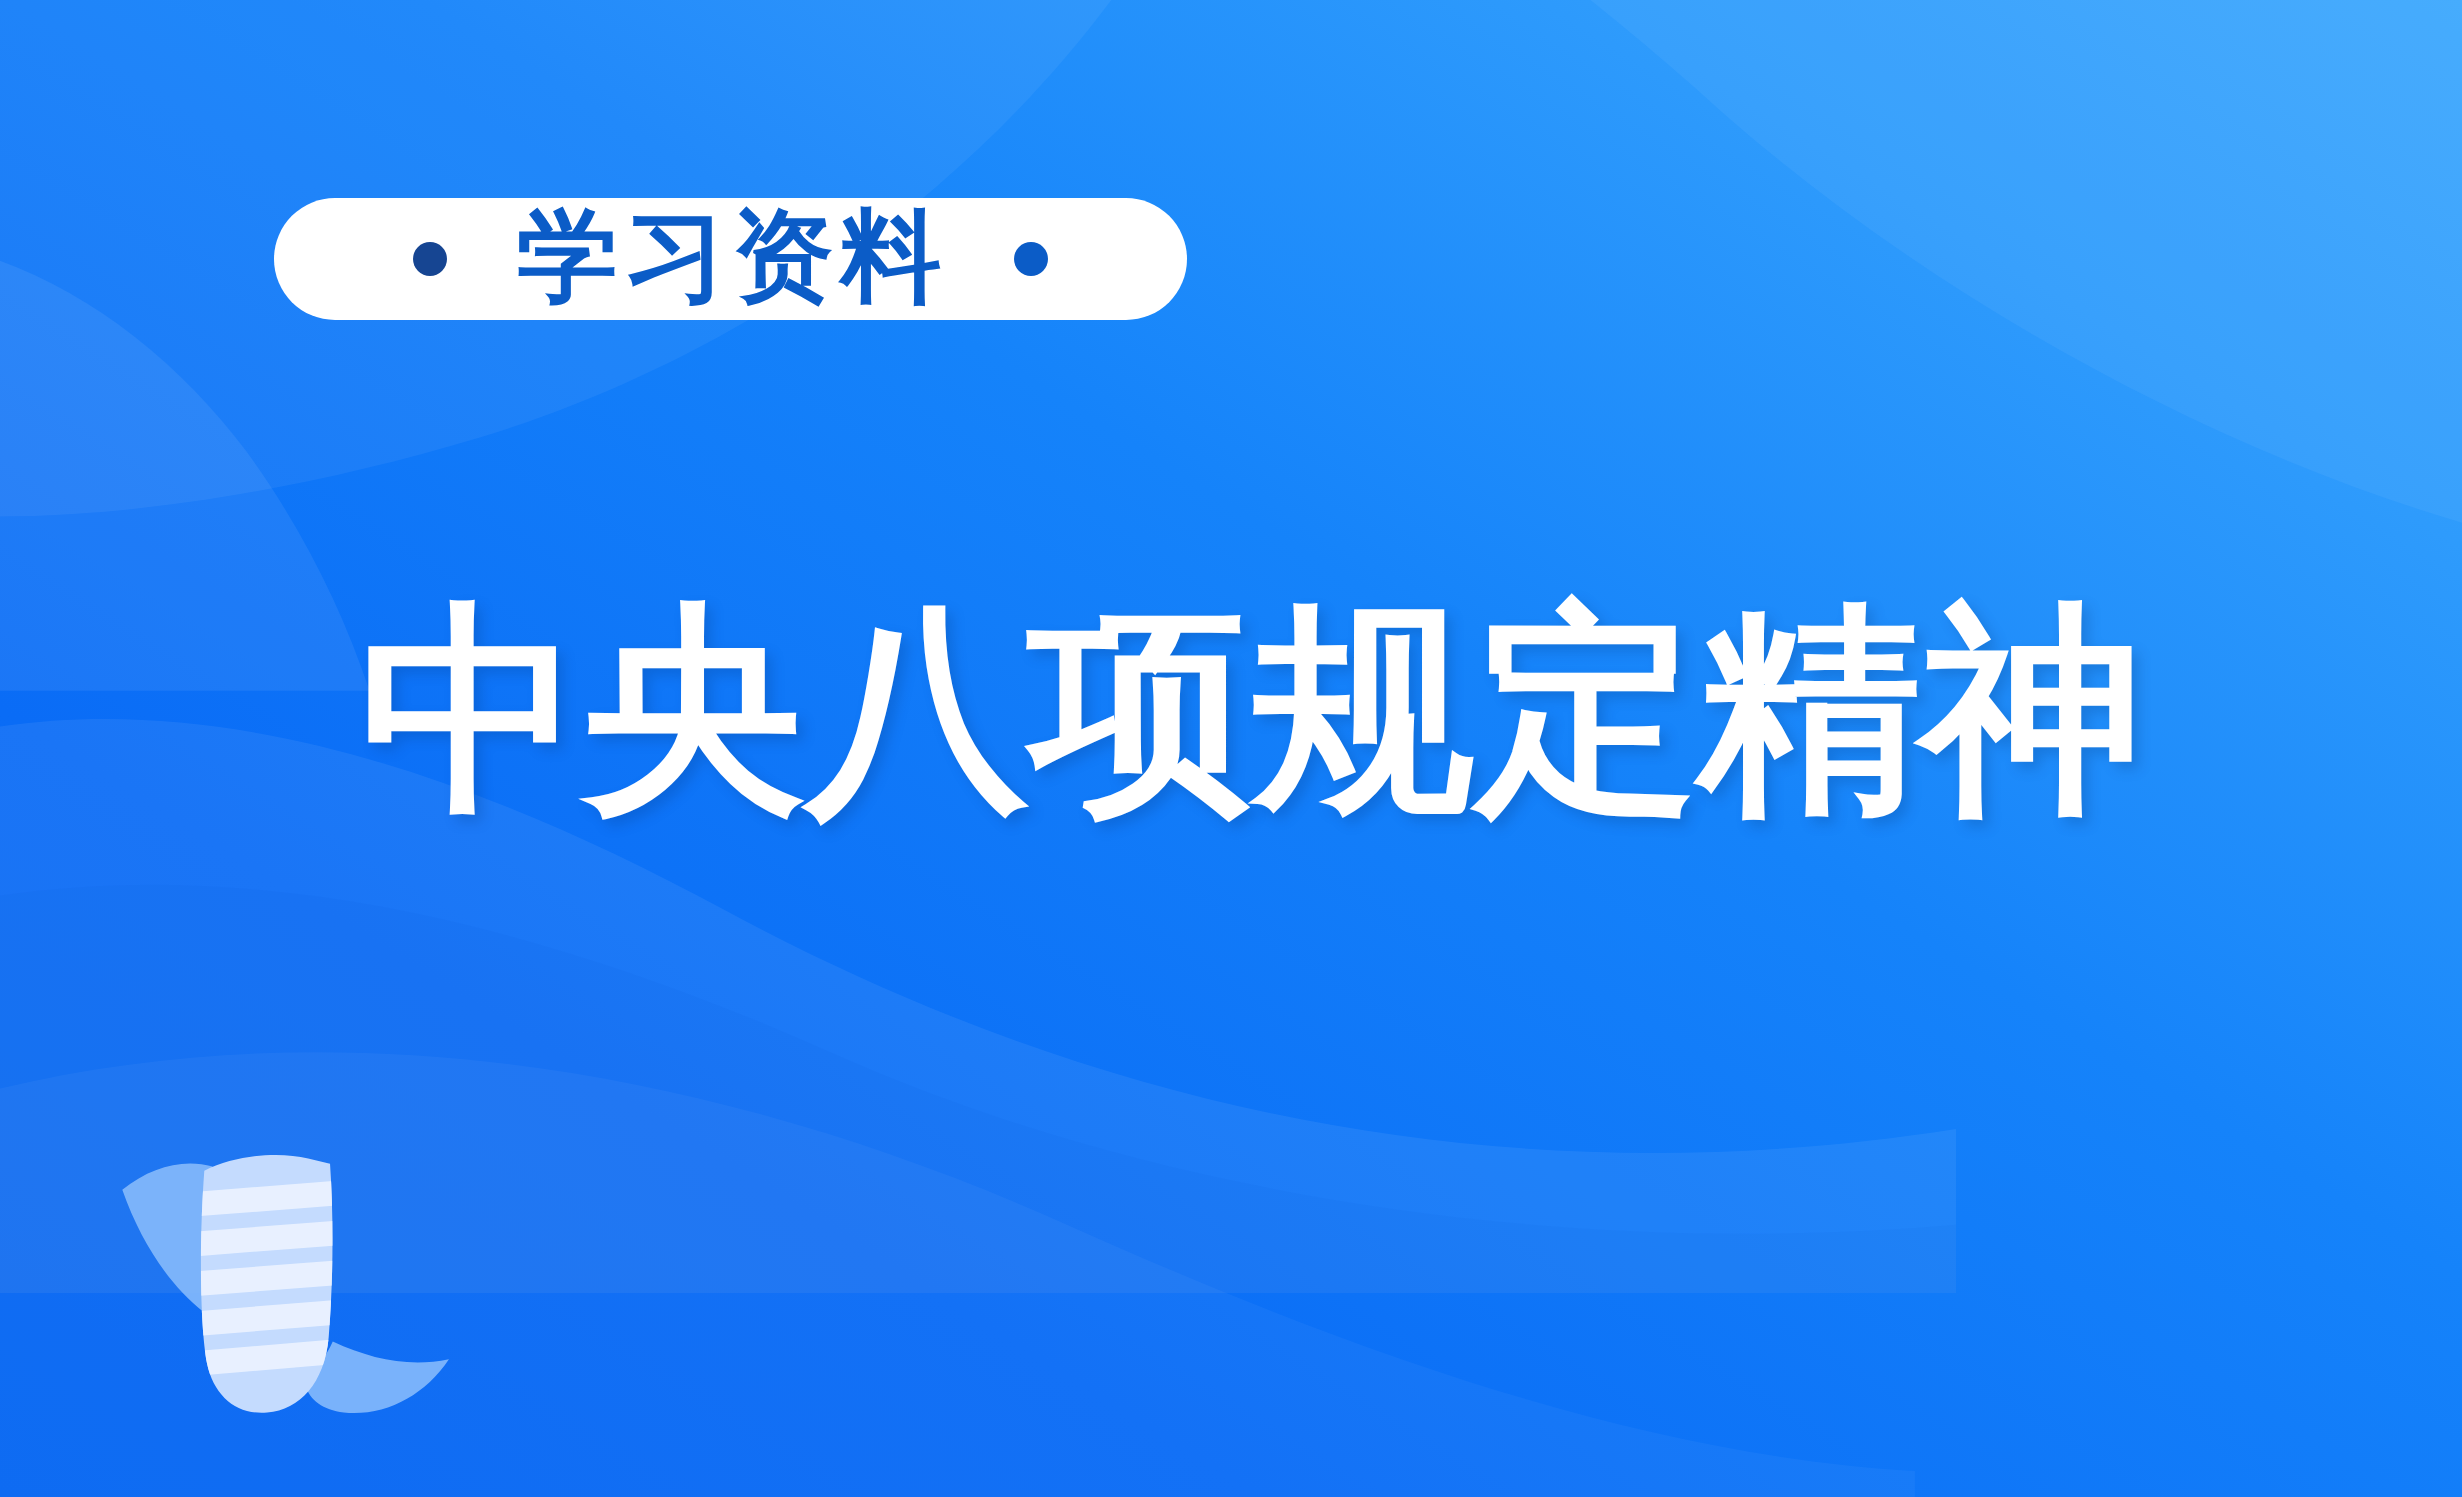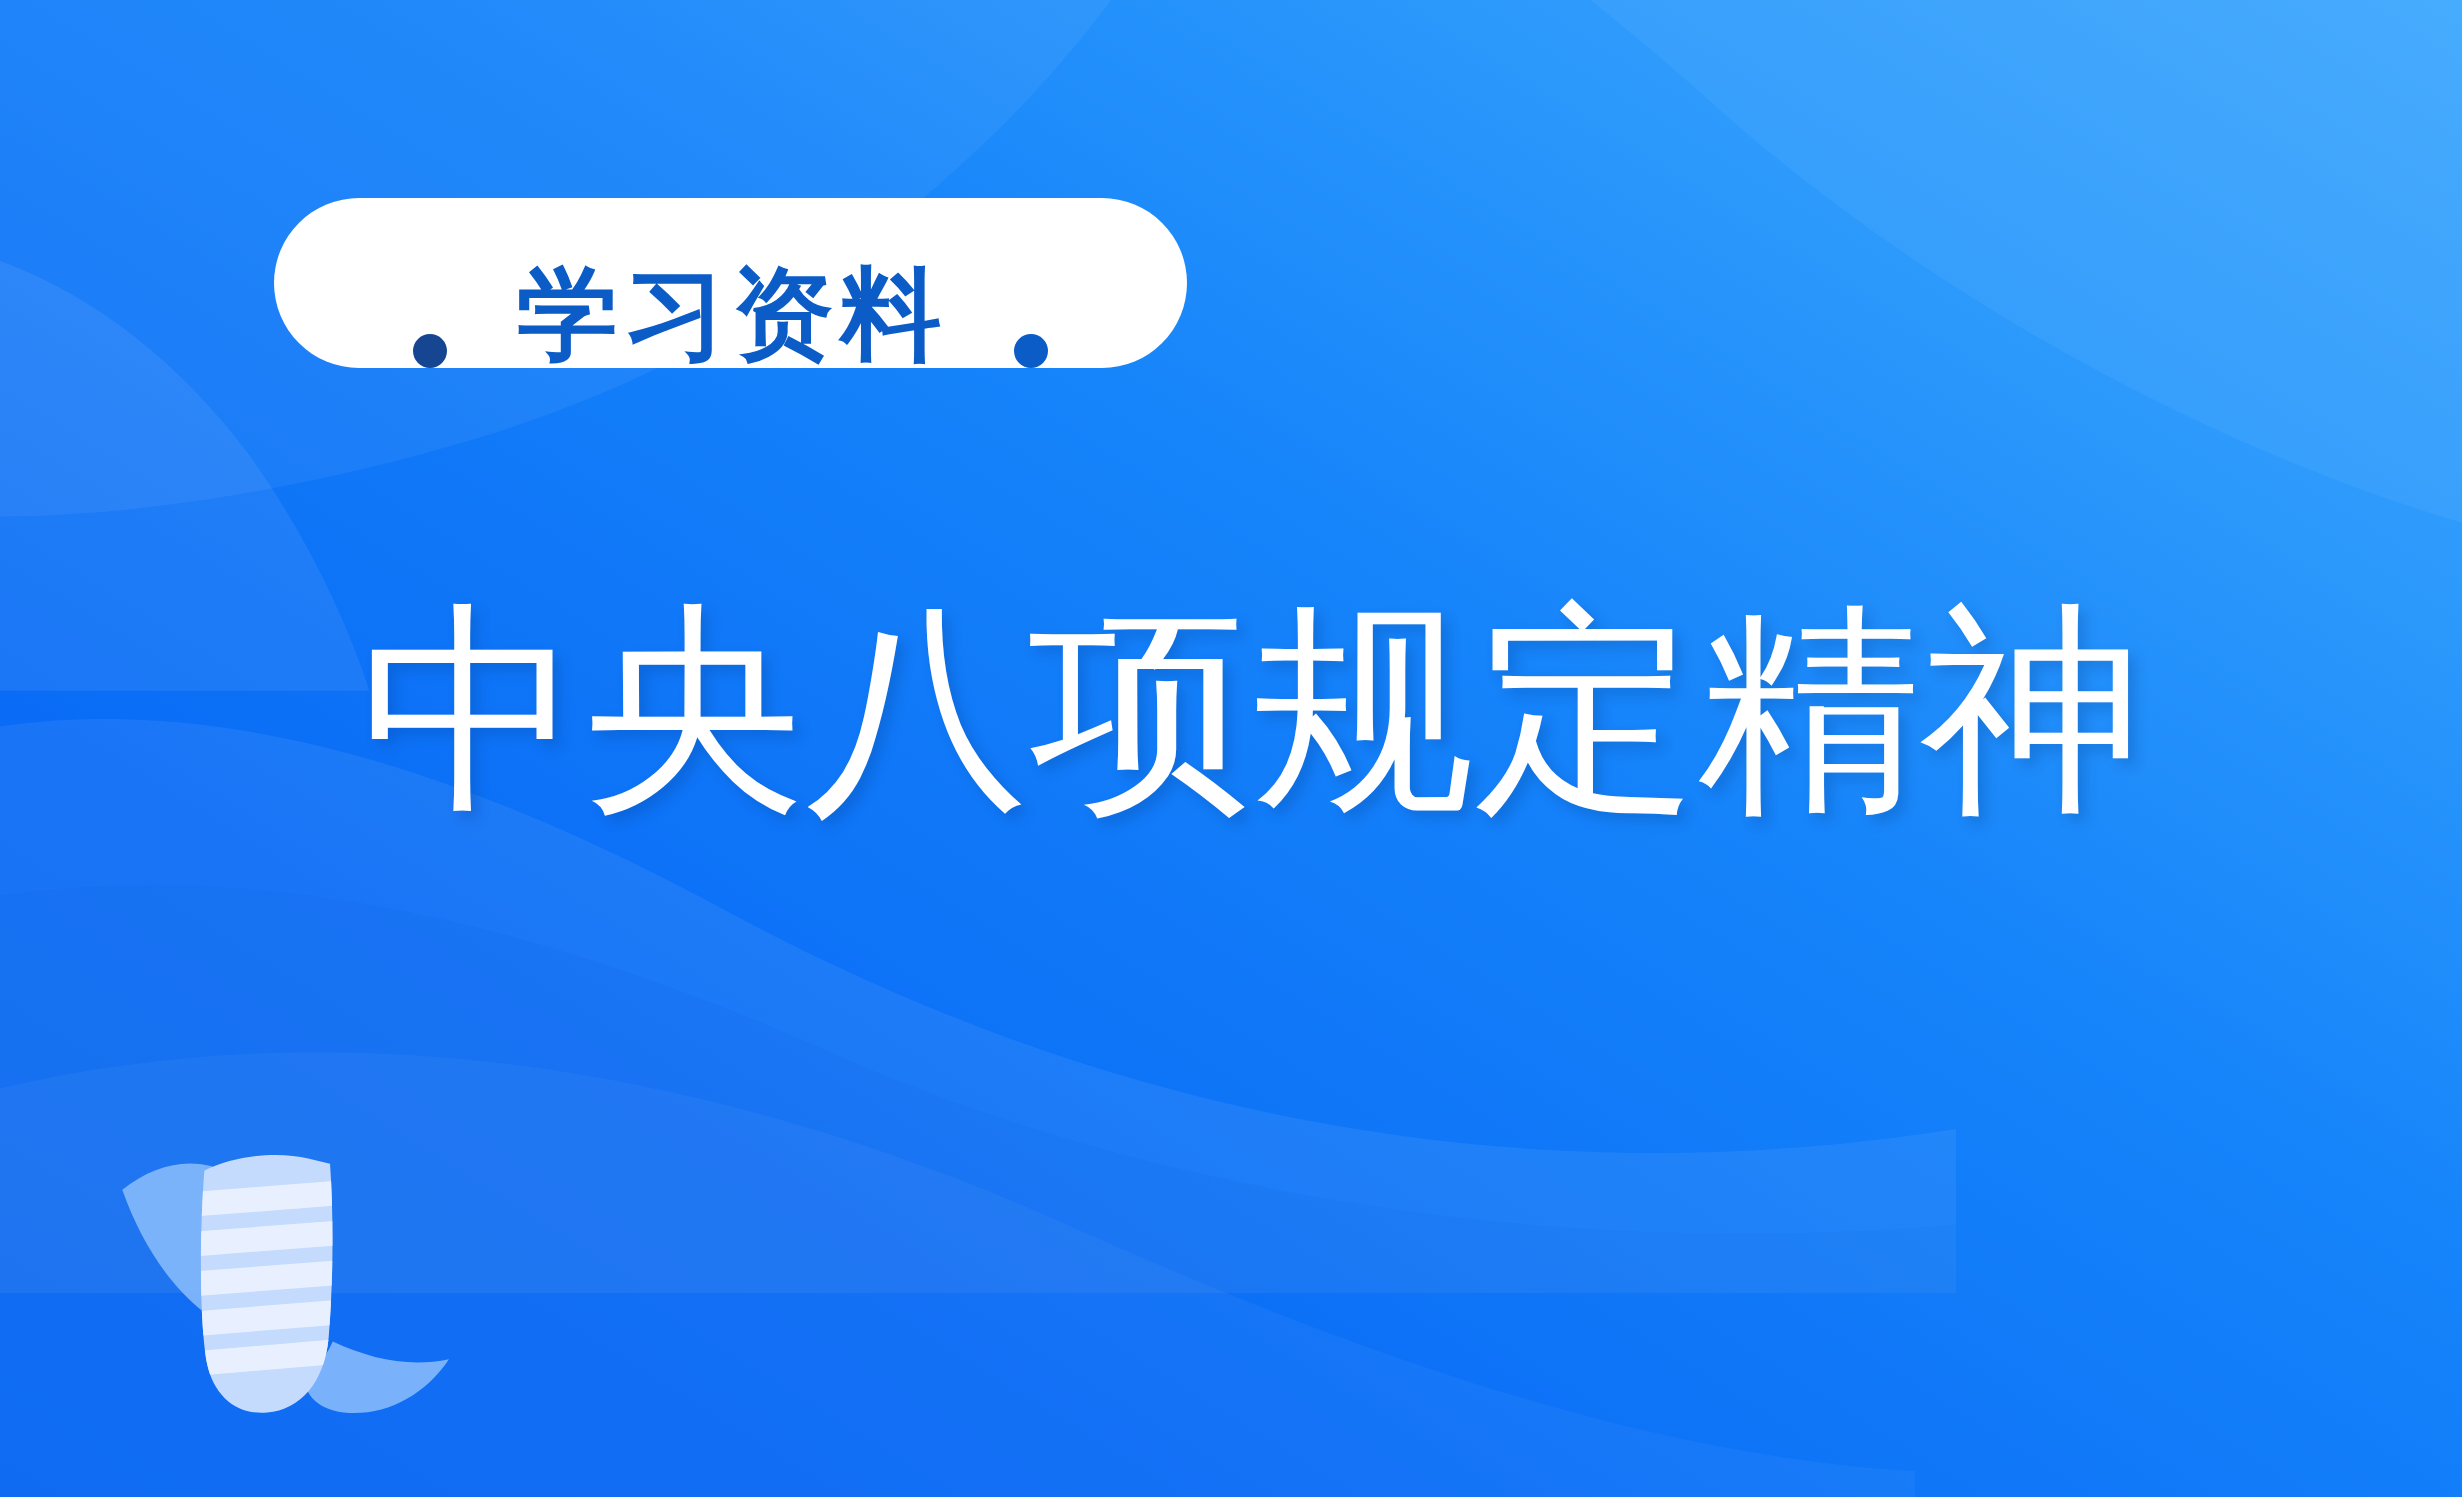--- a/index.html
+++ b/index.html
@@ -30,25 +30,25 @@
   .wave-mid        { left: -233px;  top: 438px;  width: 2189px; height: 855px; }
   .wave-bottom     { left: -137px;  bottom: -123px; width: 2052px; height: 752px; }
   .wave-left-small { left: -178px;  top: 157px;  width: 616px;  height: 534px; }
 
   
   .badge {
     position: absolute;
     left: 274px;
     top: 198px;
     width: 913px;
-    height: 170px;
+    height: 122px;
     background: #FFFFFF;
     border-radius: 86px;
     display: flex;
-    align-items: flex-end;
+    align-items: center;
     justify-content: center;
     gap: 66px;
     box-sizing: border-box;
     padding: 0 40px;
   }
   .badge-dot {
     width: 34px;
     height: 34px;
     border-radius: 50%;
     flex: 0 0 auto;
@@ -70,21 +70,21 @@
   .headline {
     position: absolute;
     left: 0;
     right: 0;
     top: 547px;
     text-align: center;
   }
   .headline-line {
     display: block;
     color: #FFFFFF;
-    font-weight: 400;
+    font-weight: 700;
     font-size: 223px;
     line-height: 1.46;
     letter-spacing: 0px;
     white-space: nowrap;
     text-shadow: 6.8px 6.8px 12.3px rgba(3, 52, 120, 0.22);
     margin-left: 41px;
   }
 
   
   .paper-icon {

